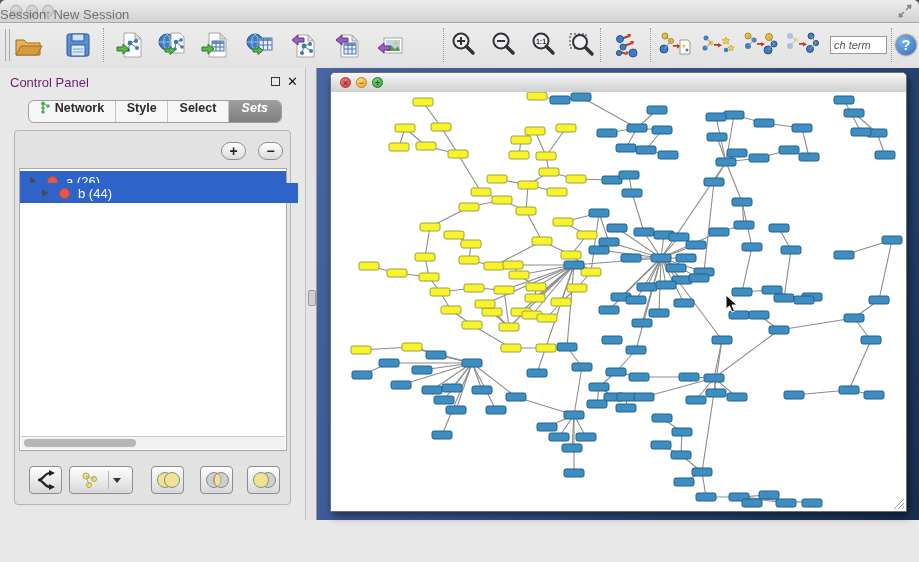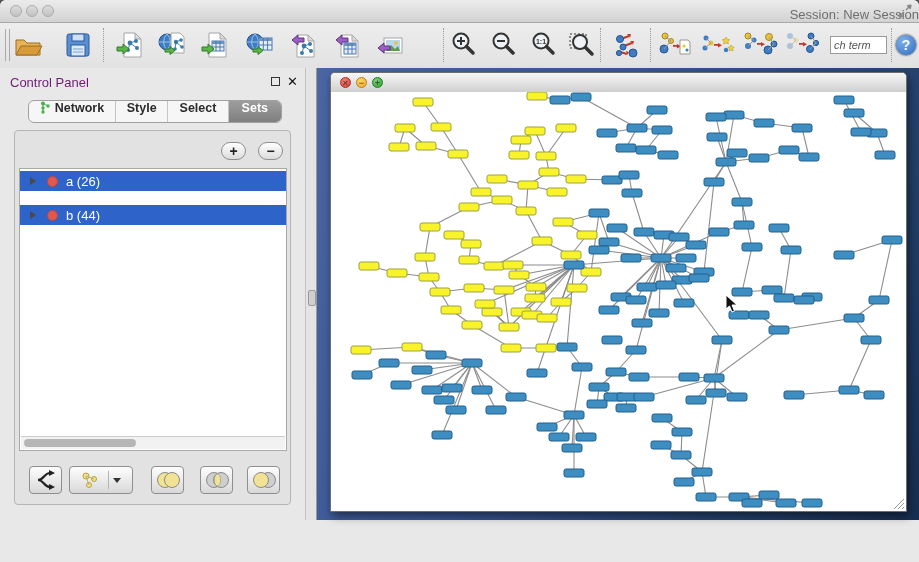--- a/index.html
+++ b/index.html
@@ -1,50 +1,50 @@
 <!DOCTYPE html>
 <html><head>
 <meta charset="utf-8">
 <style>
   html,body{margin:0;padding:0;}
   body{width:919px;height:562px;overflow:hidden;font-family:"Liberation Sans","DejaVu Sans",sans-serif;background:#555;}
   .app{position:absolute;inset:0;background:#e8e8e8;border-radius:6px 6px 0 0;overflow:hidden;}
   
   .titlebar{position:absolute;left:0;top:0;width:919px;height:22px;background:linear-gradient(#ececec,#d2d2d2);border-bottom:1px solid #a8a8a8;}
   .titlebar .tl{position:absolute;top:5px;width:12px;height:12px;border-radius:50%;background:linear-gradient(#dcdcdc,#c2c2c2);border:1px solid #ababab;box-sizing:border-box;}
-  .title-text{position:absolute;left:0;right:0;top:7px;text-align:right;font-size:13px;color:#6e6e6e;}
+  .title-text{position:absolute;left:0;right:0;top:7px;text-align:left;font-size:13px;color:#6e6e6e;}
   .fs-icon{position:absolute;right:6px;top:3px;width:16px;height:16px;}
   
   .toolbar{position:absolute;left:0;top:23px;width:919px;height:45px;background:linear-gradient(#ededed,#e2e2e2);border-bottom:1px solid #9c9c9c;padding-left:37px;}
   .tb-handle{position:absolute;left:5px;top:6px;height:32px;width:3px;border-left:1px solid #aaa;border-right:1px solid #aaa;}
   .tb-sep{position:absolute;top:5px;height:34px;width:0;border-left:1px dotted #9a9a9a;}
   .tb-ic{position:absolute;top:7px;width:30px;height:30px;}
   .tb-ic svg{display:block;}
   .search-box{position:absolute;left:830px;top:13px;width:57px;height:18px;border:1px solid #9a9a9a;background:#fff;font-style:italic;font-size:11px;color:#555;padding:0 3px;box-sizing:border-box;font-family:"Liberation Sans",sans-serif;}
   .help-btn{position:absolute;left:895px;top:11px;width:22px;height:22px;border-radius:50%;background:radial-gradient(circle at 35% 30%,#7db1ec,#2f6cc0);border:1px solid #9a9a9a;box-shadow:0 0 0 1px #d5d5d5;color:#fff;font-weight:bold;font-size:14px;text-align:center;line-height:21px;box-sizing:border-box;}
   
   .cpanel{position:absolute;left:0;top:68px;width:305px;height:452px;background:#e8e8e8;}
   .cp-header{position:absolute;left:0;top:0;width:100%;height:28px;}
   .cp-title{position:absolute;left:10px;top:7px;font-size:13px;color:#701a75;}
   .cp-float{position:absolute;left:271px;top:9px;width:9px;height:9px;border:1.5px solid #333;box-sizing:border-box;}
   .cp-close{position:absolute;left:287px;top:6px;font-size:13px;font-weight:bold;color:#111;}
   .tabbar{position:absolute;left:28px;top:32px;width:254px;height:23px;display:flex;border:1px solid #a0a0a0;border-radius:6px;background:#f6f6f6;box-sizing:border-box;overflow:hidden;}
   .tab{display:flex;align-items:flex-start;justify-content:center;gap:4px;font-size:12.5px;font-weight:bold;color:#2b2b2b;border-right:1px solid #c4c4c4;}
-  .tab:last-child{border-right:none;}
+  .tab:last-child{border-right:none;font-style:italic;}
   .tab.t-network{width:87px;}
   .tab.t-style{width:52px;}
   .tab.t-select{width:60px;}
   .tab.t-sets{width:53px;background:linear-gradient(#9d9d9d,#7f7f7f);color:#fff;}
   .cp-frame{position:absolute;left:14px;top:62px;width:277px;height:375px;border:1px solid #b5b5b5;border-radius:4px;background:#e2e2e2;box-sizing:border-box;}
   .pm-btn{position:absolute;width:25px;height:18px;border:1px solid #8f8f8f;border-radius:9px;background:linear-gradient(#ffffff,#dcdcdc);font-size:14px;font-weight:bold;color:#222;text-align:center;line-height:16px;box-sizing:border-box;}
   .btn-add{left:206px;top:11px;}
   .btn-remove{left:243px;top:11px;}
   .set-list{position:absolute;left:4px;top:37px;width:268px;height:283px;background:#fff;border:1px solid #a8a8a8;box-sizing:border-box;}
   .set-row{position:absolute;left:0;width:100%;height:20px;background:#2e63c9;display:flex;align-items:center;}
-  .row-a{top:2px;} .row-b{top:36px;}
+  .row-a{top:2px;} .row-b{top:14px;padding-left:12px;}
   .tri{width:0;height:0;border-left:6px solid #4a4a4a;border-top:4px solid transparent;border-bottom:4px solid transparent;margin-left:10px;}
   .dot{width:11px;height:11px;border-radius:50%;background:#e2574e;border:1px solid #c14840;margin-left:11px;box-sizing:border-box;}
   .set-label{color:#fff;font-size:13px;margin-left:8px;}
   .hscroll{position:absolute;left:1px;right:1px;bottom:1px;height:12px;background:#f2f2f2;border-top:1px solid #ccc;}
   .hthumb{position:absolute;left:3px;top:2px;width:112px;height:8px;border-radius:4px;background:#b6b6b6;}
   .cp-btn{position:absolute;top:335px;height:28px;border:1px solid #8f8f8f;border-radius:4px;background:linear-gradient(#fefefe,#d8d8d8);box-sizing:border-box;display:flex;align-items:center;justify-content:center;}
   .b-split{left:14px;width:33px;}
   .b-nodes{left:54px;width:64px;}
   .b-union{left:136px;width:33px;}
   .b-intersect{left:185px;width:33px;}

